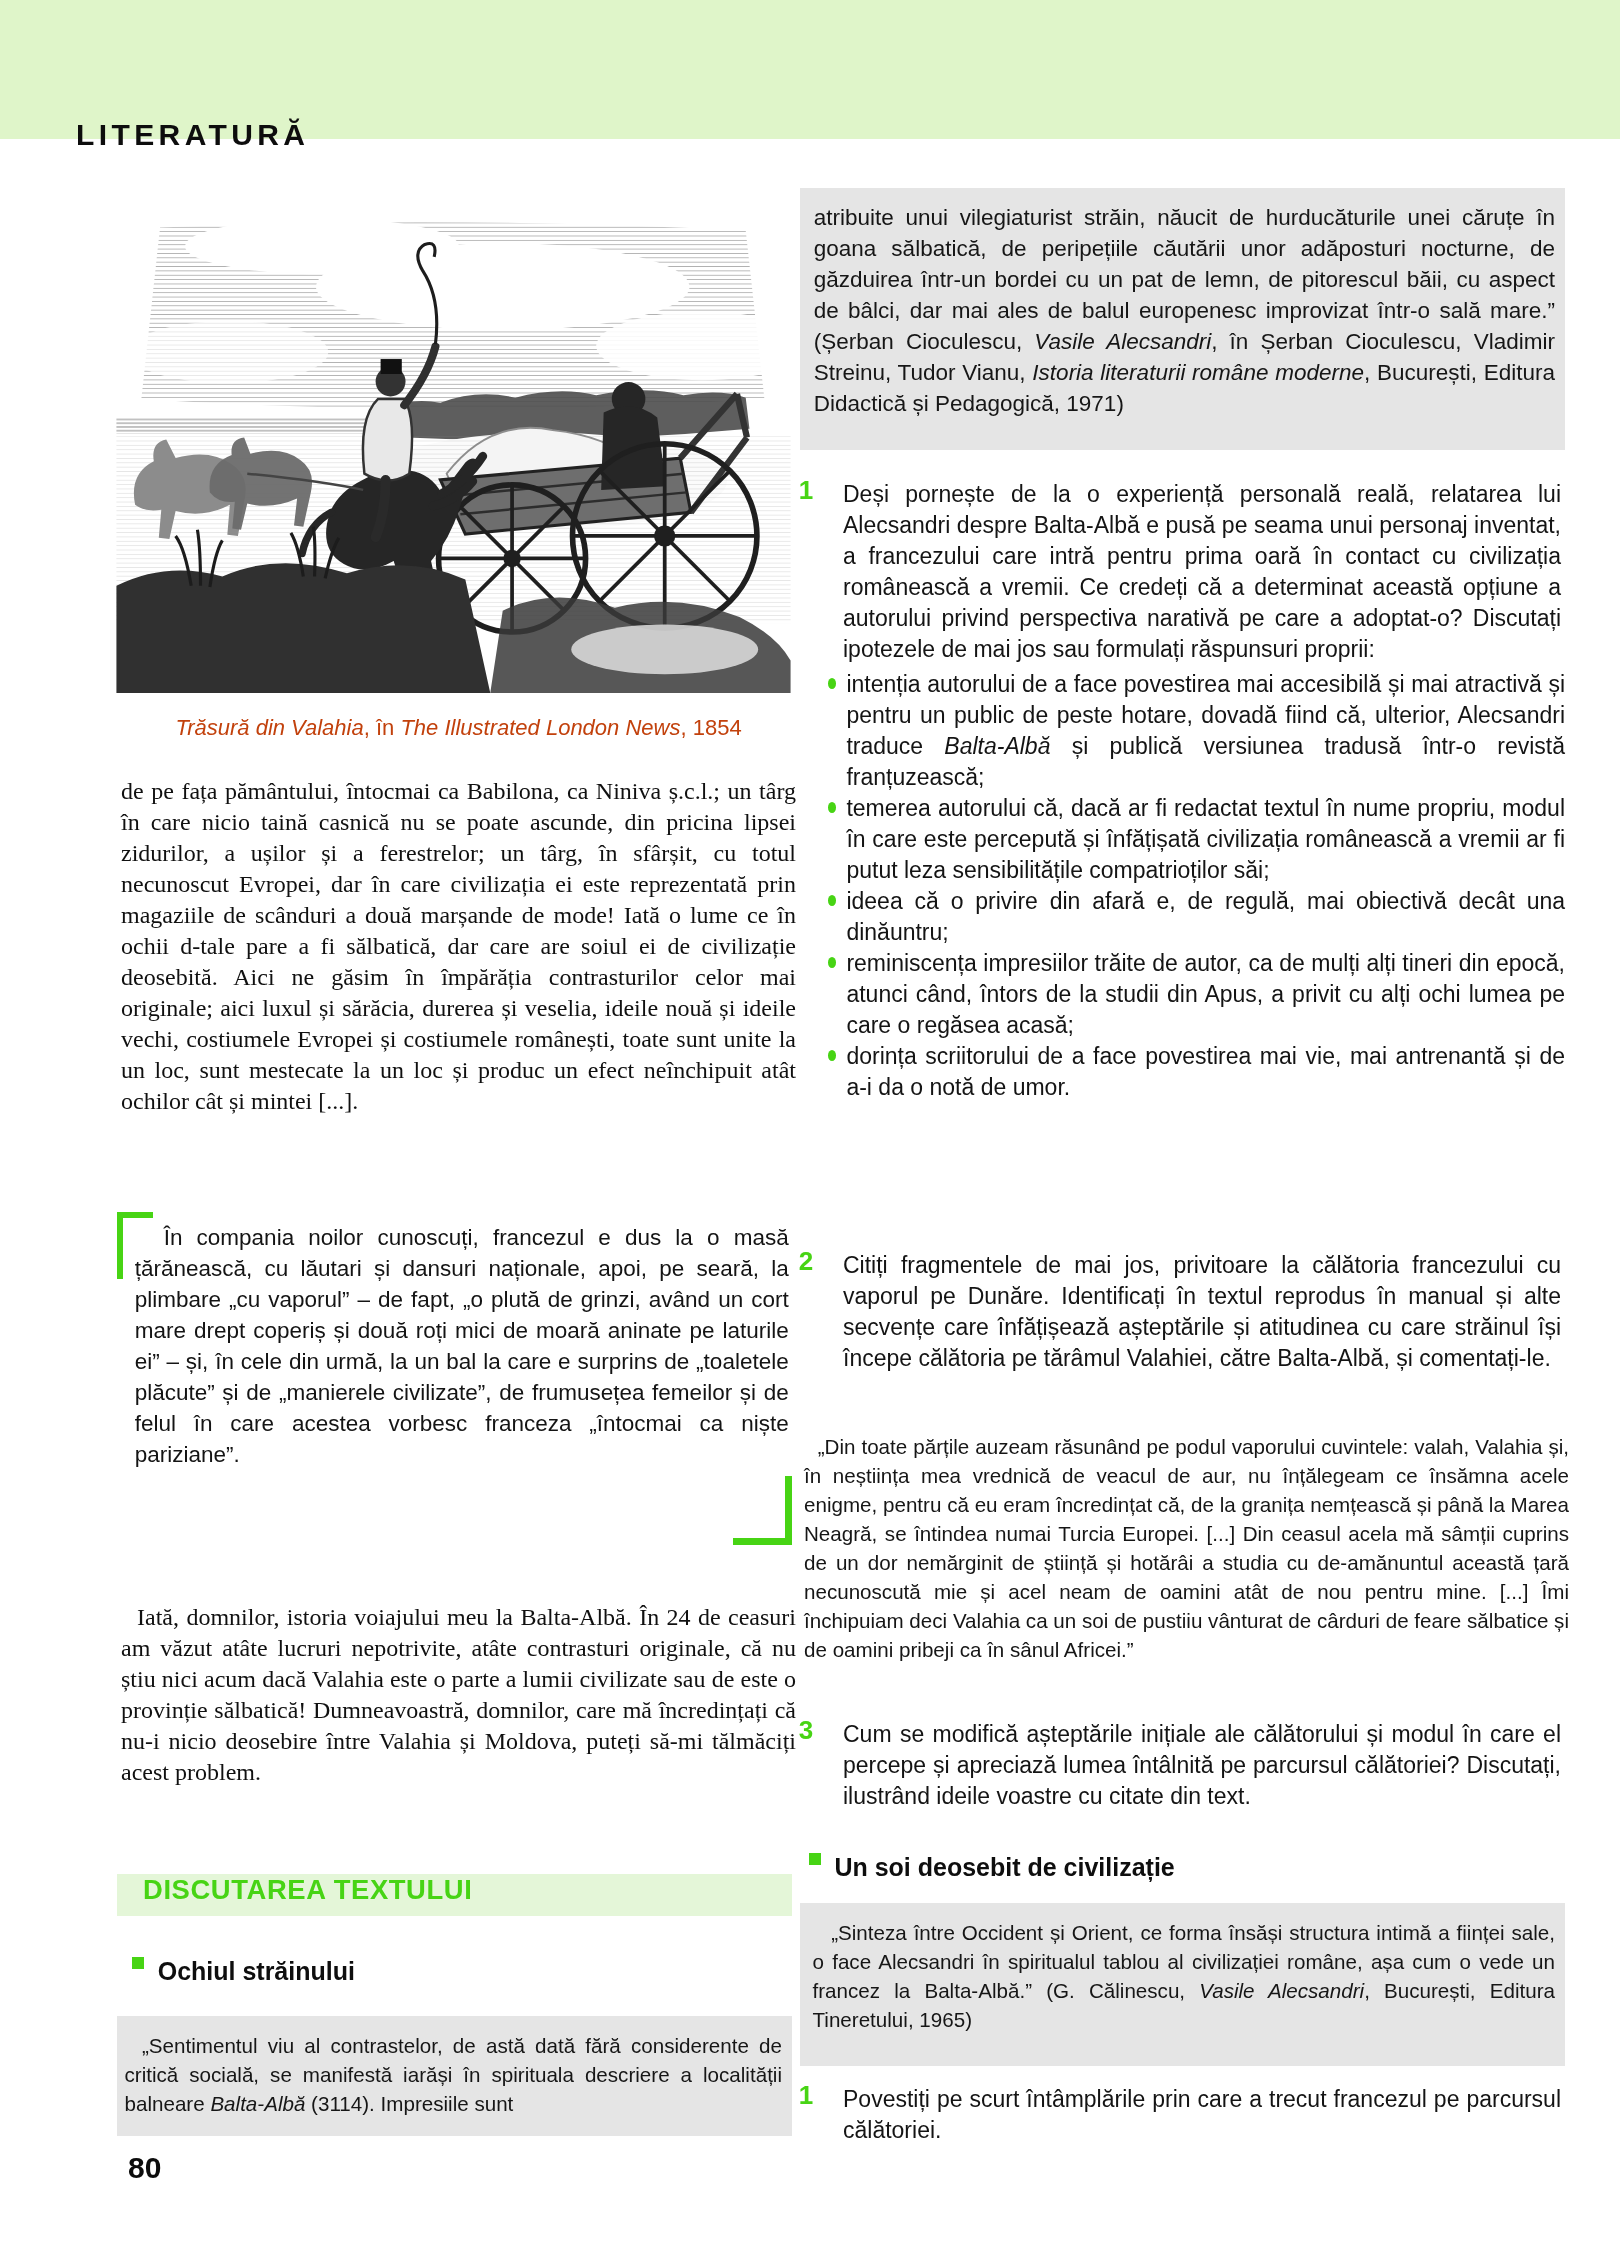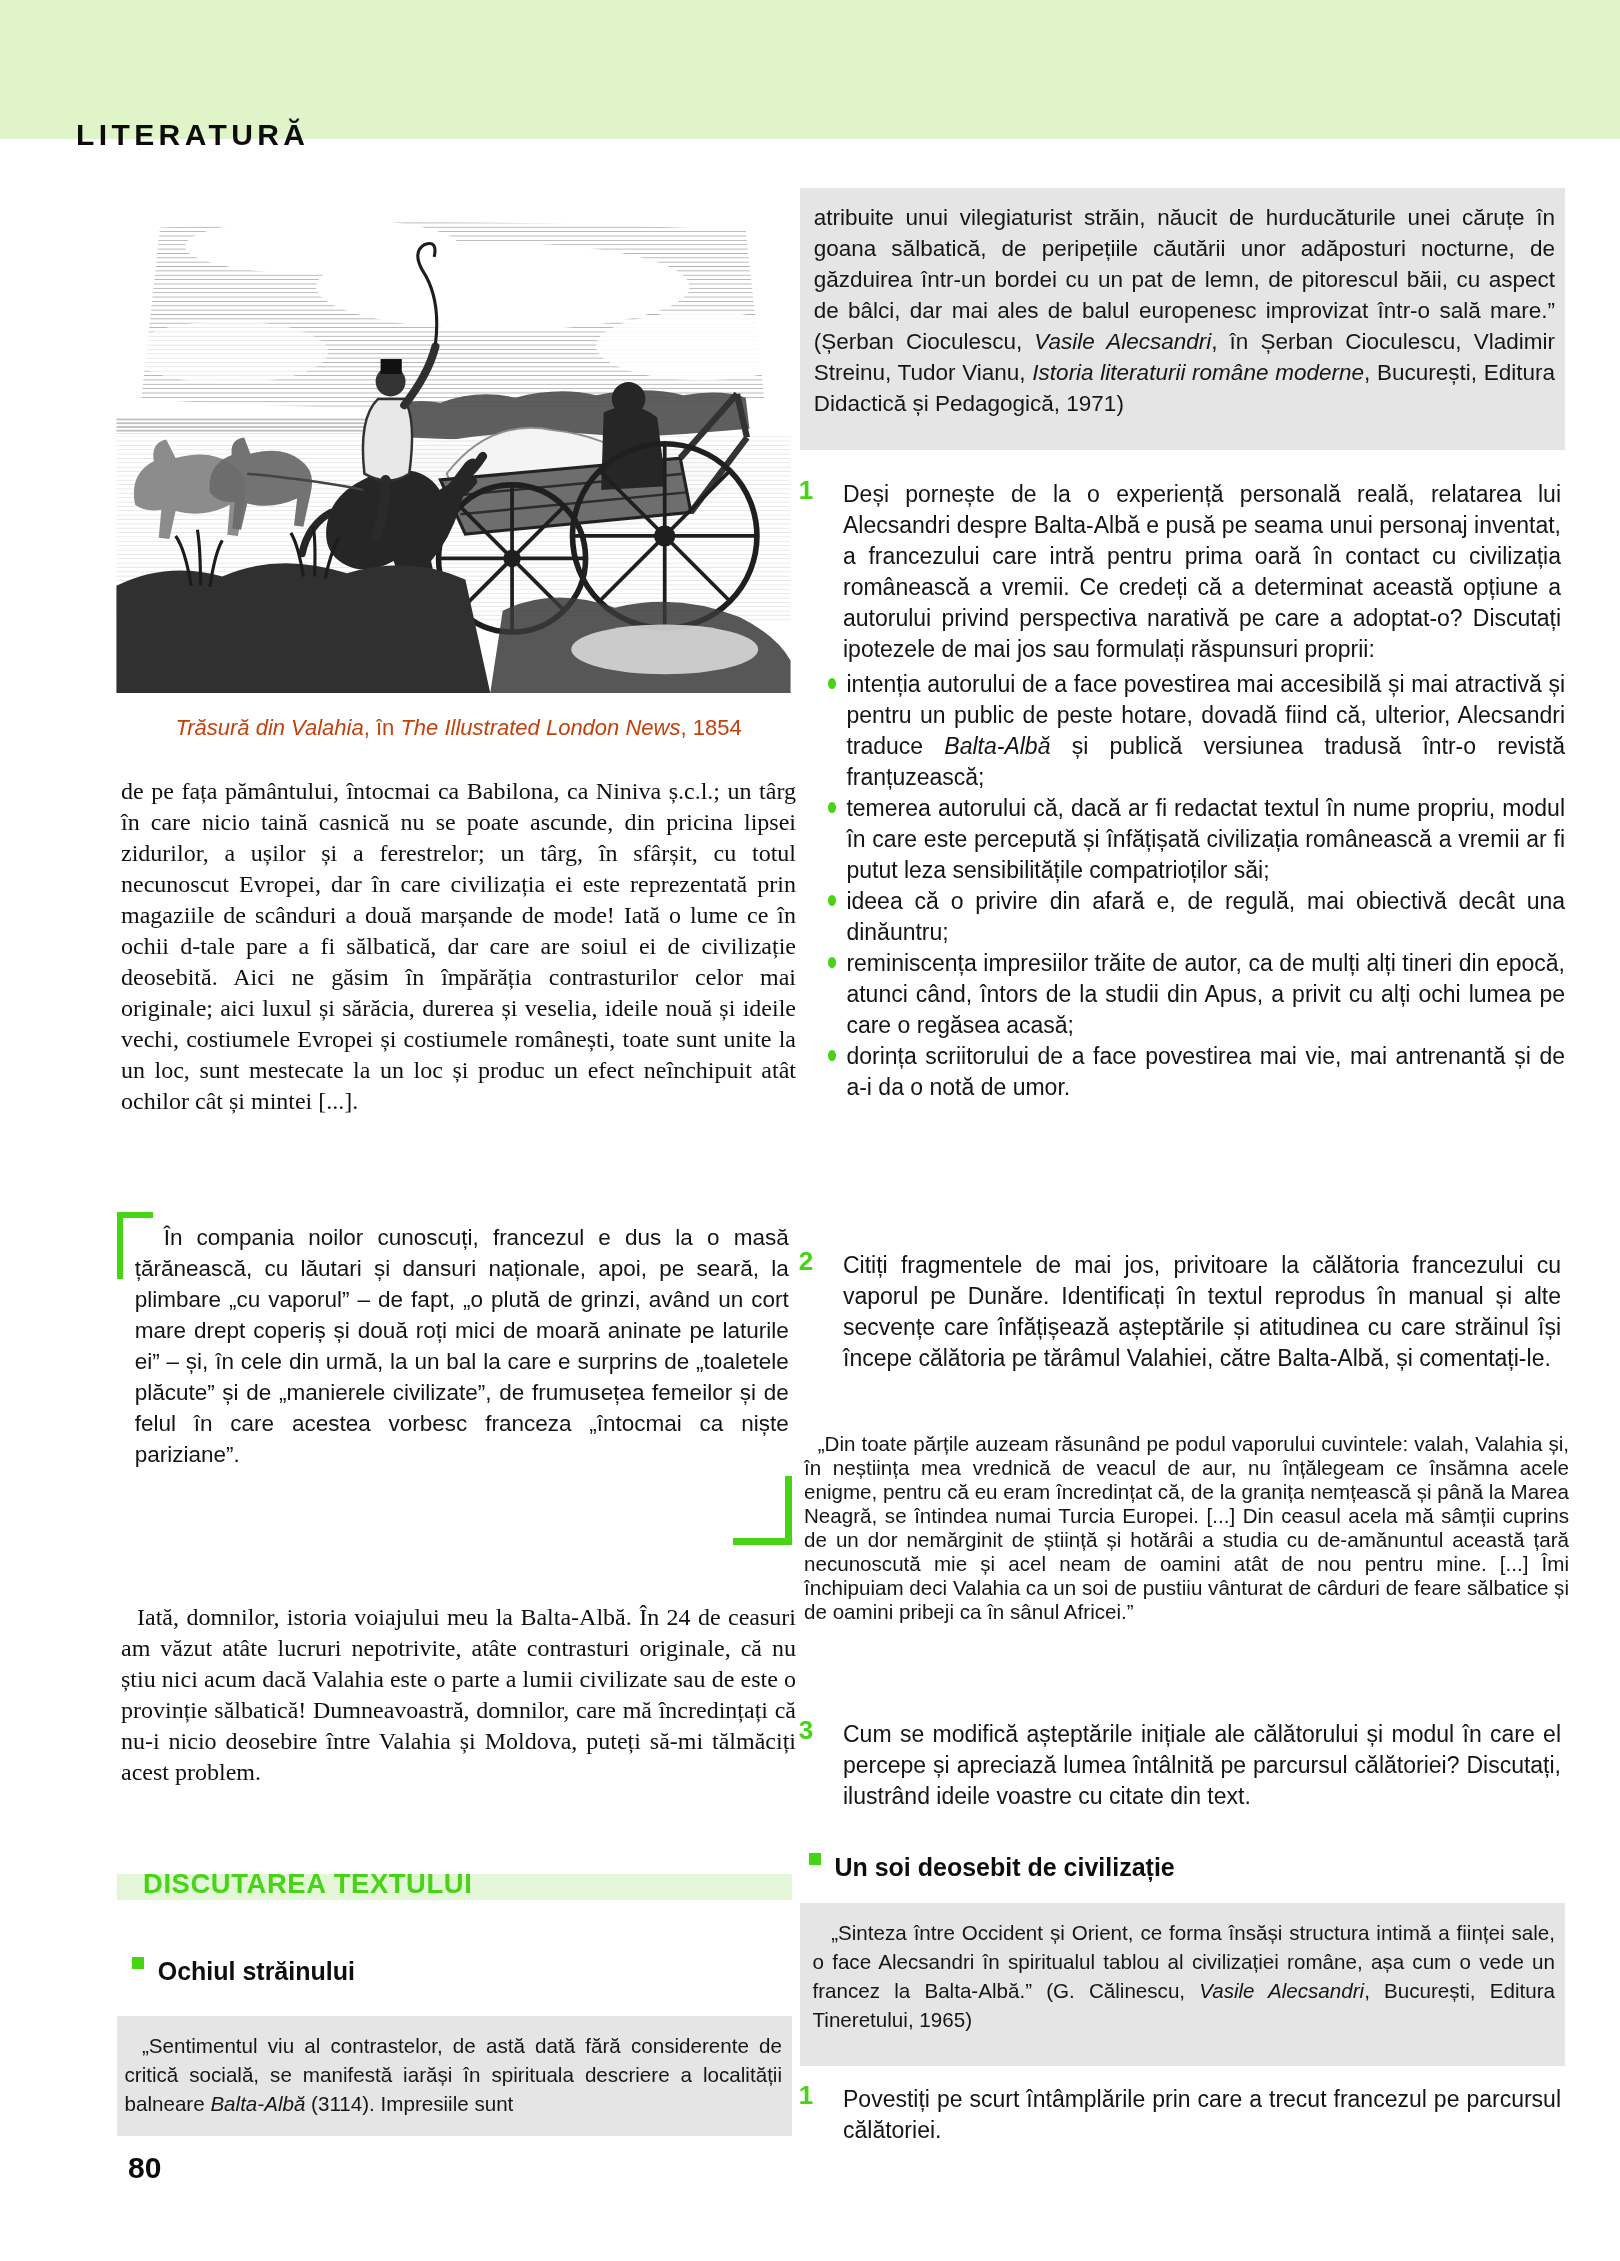--- a/index.html
+++ b/index.html
@@ -39,22 +39,22 @@
   .corner-tl{position:absolute;left:0;top:2.5px;width:30px;height:61px;
     border-left:6.9px solid #47d414;border-top:6.9px solid #47d414;}
   .corner-br{position:absolute;right:0;bottom:1.2px;width:52px;height:62px;
     border-right:7.5px solid #47d414;border-bottom:7.5px solid #47d414;}
   .quote-frame .q-text{
     position:absolute;left:13.7px;top:8.7px;width:654px;
     font-size:22.5px;line-height:31px;text-align:justify;text-indent:29px;color:#141414;
   }
 
   .section-band{
-    position:absolute;left:0;top:1874px;width:675px;height:26px;background:#e4f6d8;
-    display:flex;align-items:flex-end;
+    position:absolute;left:0;top:1874px;width:675px;height:42px;background:#e4f6d8;
+    display:flex;align-items:flex-start;
   }
   .section-band .section-label{
     margin-left:26px;font-weight:bold;font-size:27.4px;letter-spacing:0.6px;color:#47d414;
   }
   .subhead-row{position:absolute;display:flex;align-items:flex-start;}
   .subhead-left{left:15px;top:1957px;}
   .sq-bullet{width:12px;height:12px;background:#47d414;margin-right:13.7px;flex:0 0 auto;}
   .subhead-text{font-weight:bold;font-size:25px;color:#0e0e0e;}
 
   .green-quote{
@@ -79,21 +79,21 @@
     position:absolute;left:-1.2px;top:0;font-weight:bold;font-size:26px;color:#47d414;
   }
   .q-body{margin-left:39px;}
   .q-text{font-size:23px;line-height:31px;text-align:justify;color:#141414;}
   .bullets{margin-top:1.2px;margin-left:-10.6px;}
   .bullet-row{display:flex;align-items:flex-start;}
   .dot{flex:0 0 8px;width:8px;height:10.6px;border-radius:50%;background:#47d414;margin:9.4px 10px 0 0;}
   .bullet-text{flex:1;font-size:23px;line-height:31px;text-align:justify;color:#141414;}
   .small-quote{
     position:absolute;left:0;top:1428px;width:765px;
-    font-size:20.6px;line-height:24px;text-align:justify;text-indent:13.7px;color:#161616;
+    font-size:20.6px;line-height:29px;text-align:justify;text-indent:13.7px;color:#161616;
   }
   .subhead-right{left:8.7px;top:1853px;}
   .it{font-style:italic;}
   p{margin:4px;}
 </style>
 </head>
 <body>
 
 <div class="header-band"></div>
 <div class="page-title">LITERATURĂ</div>

